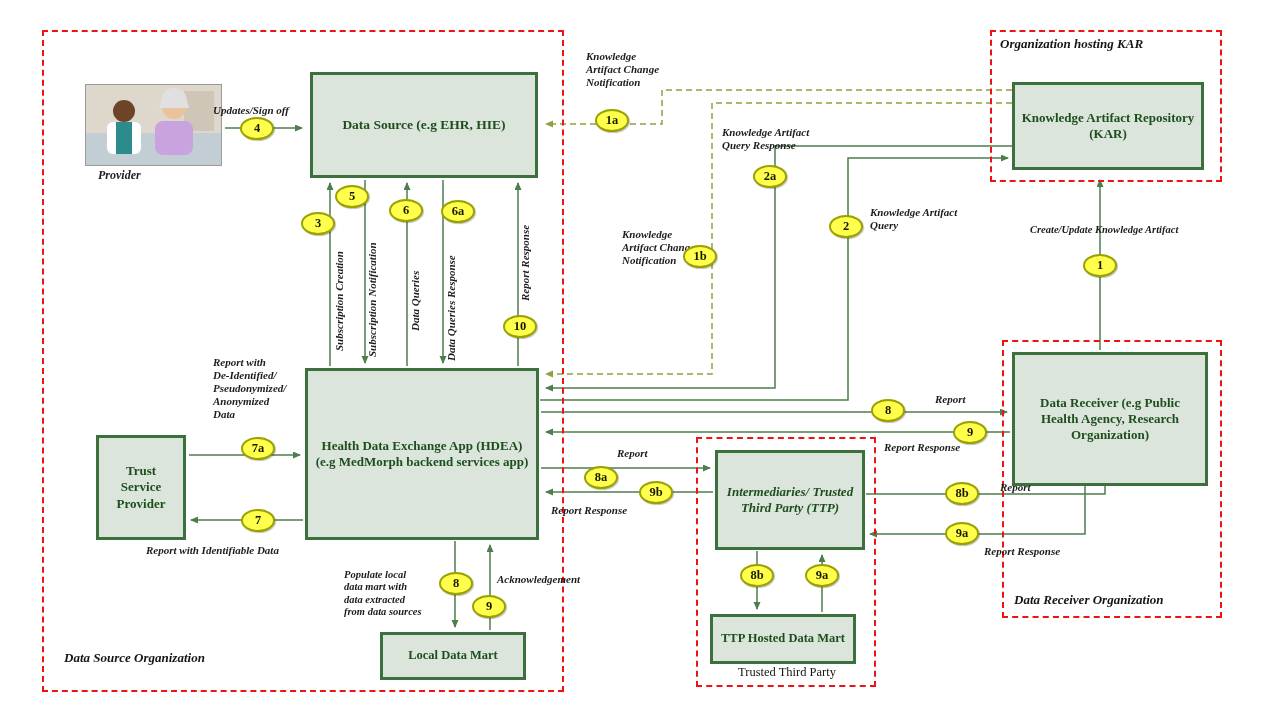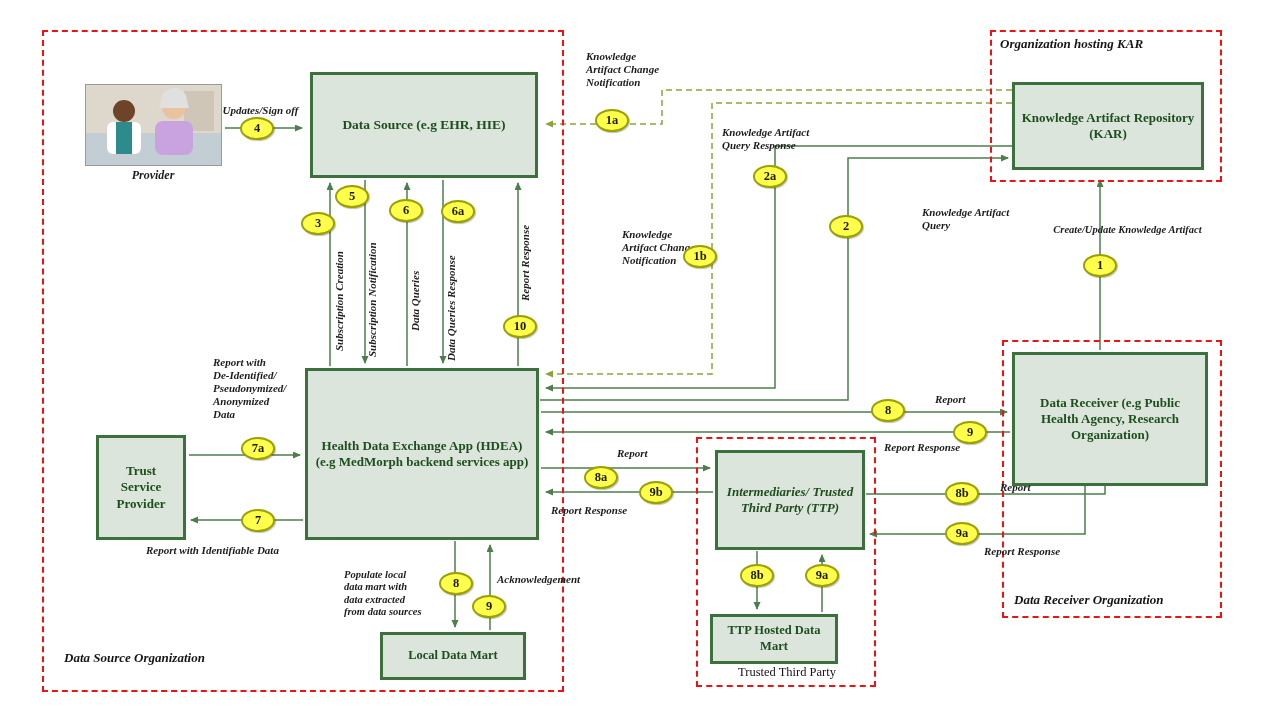--- a/index.html
+++ b/index.html
@@ -11,21 +11,21 @@
   .org-label.plain{font-style:normal;font-weight:normal;font-size:12.5px;text-align:center;}
   .node{position:absolute;background:#dce5dc;border:3px solid #3c703c;box-sizing:border-box;
         color:#1d4f1d;font-weight:bold;font-size:13px;line-height:1.25;text-align:center;
         display:flex;align-items:center;justify-content:center;padding:4px 6px;}
   .node.small{font-size:12.5px;}
   .badge{position:absolute;width:34px;height:23px;background:#ffff4c;border:2px solid #9aa100;
          border-radius:50%;box-sizing:border-box;display:flex;align-items:center;justify-content:center;
          font-weight:bold;font-size:12.5px;color:#1a1a00;z-index:5;box-shadow:1px 1px 1px rgba(0,0,0,.25);}
   .lbl{position:absolute;font-style:italic;font-weight:bold;font-size:11px;color:#1c1c1c;
        line-height:1.18;white-space:pre-line;z-index:4;}
-  .lbl.center{text-align:center;}
+  .lbl.center{}
   .vlbl{transform:rotate(-90deg);transform-origin:0 0;white-space:nowrap;}
   .photo{position:absolute;left:85px;top:84px;width:135px;height:80px;border:1px solid #9a9a9a;
          overflow:hidden;background:#ded8cc;}
 </style>
 </head>
 <body>
 
 <div id="canvas">
 
   <svg id="wires" viewBox="0 0 1280 720">
@@ -90,21 +90,21 @@
     </svg>
   </div>
   <div class="lbl center" style="left:98px;top:168px;width:110px;font-size:12px;">Provider</div>
 
   <div class="node" style="left:310px;top:72px;width:228px;height:106px;font-size:13.5px;">Data Source (e.g EHR, HIE)</div>
   <div class="node" style="left:1012px;top:82px;width:192px;height:88px;">Knowledge Artifact Repository (KAR)</div>
   <div class="node" style="left:1012px;top:352px;width:196px;height:134px;">Data Receiver (e.g Public Health Agency, Research Organization)</div>
   <div class="node" style="left:305px;top:368px;width:234px;height:172px;">Health Data Exchange App (HDEA) (e.g MedMorph backend services app)</div>
   <div class="node" style="left:96px;top:435px;width:90px;height:105px;">Trust Service Provider</div>
   <div class="node" style="left:715px;top:450px;width:150px;height:100px;font-style:italic;">Intermediaries/ Trusted Third Party (TTP)</div>
-  <div class="node small" style="left:710px;top:614px;width:128px;height:50px;">TTP Hosted Data Mart</div>
+  <div class="node small" style="left:710px;top:614px;width:146px;height:50px;">TTP Hosted Data Mart</div>
   <div class="node small" style="left:380px;top:632px;width:146px;height:48px;">Local Data Mart</div>
 
   <div class="badge" style="left:240px;top:117px;">4</div>
   <div class="badge" style="left:595px;top:109px;">1a</div>
   <div class="badge" style="left:753px;top:165px;">2a</div>
   <div class="badge" style="left:301px;top:212px;">3</div>
   <div class="badge" style="left:335px;top:185px;">5</div>
   <div class="badge" style="left:389px;top:199px;">6</div>
   <div class="badge" style="left:441px;top:200px;">6a</div>
   <div class="badge" style="left:503px;top:315px;">10</div>
@@ -121,21 +121,21 @@
   <div class="badge" style="left:945px;top:522px;">9a</div>
   <div class="badge" style="left:740px;top:564px;">8b</div>
   <div class="badge" style="left:805px;top:564px;">9a</div>
   <div class="badge" style="left:439px;top:572px;">8</div>
   <div class="badge" style="left:472px;top:595px;">9</div>
 
   <div class="lbl center" style="left:213px;top:104px;width:95px;">Updates/Sign off</div>
   <div class="lbl" style="left:586px;top:50px;width:80px;">Knowledge Artifact Change Notification</div>
   <div class="lbl" style="left:722px;top:126px;width:108px;">Knowledge Artifact Query Response</div>
   <div class="lbl" style="left:622px;top:228px;width:76px;">Knowledge Artifact Change Notification</div>
-  <div class="lbl" style="left:922px;top:206px;width:95px;">Knowledge Artifact Query</div>
+  <div class="lbl" style="left:870px;top:206px;width:95px;">Knowledge Artifact Query</div>
   <div class="lbl center" style="left:1030px;top:224px;width:195px;font-size:10.5px;">Create/Update Knowledge Artifact</div>
   <div class="lbl vlbl" style="left:333px;top:351px;">Subscription Creation</div>
   <div class="lbl vlbl" style="left:366px;top:357px;">Subscription Notification</div>
   <div class="lbl vlbl" style="left:409px;top:331px;">Data Queries</div>
   <div class="lbl vlbl" style="left:445px;top:361px;">Data Queries Response</div>
   <div class="lbl vlbl" style="left:519px;top:301px;">Report Response</div>
   <div class="lbl" style="left:198px;top:356px;width:110px;margin-left:15px;">Report with
 De-Identified/
 Pseudonymized/
 Anonymized

